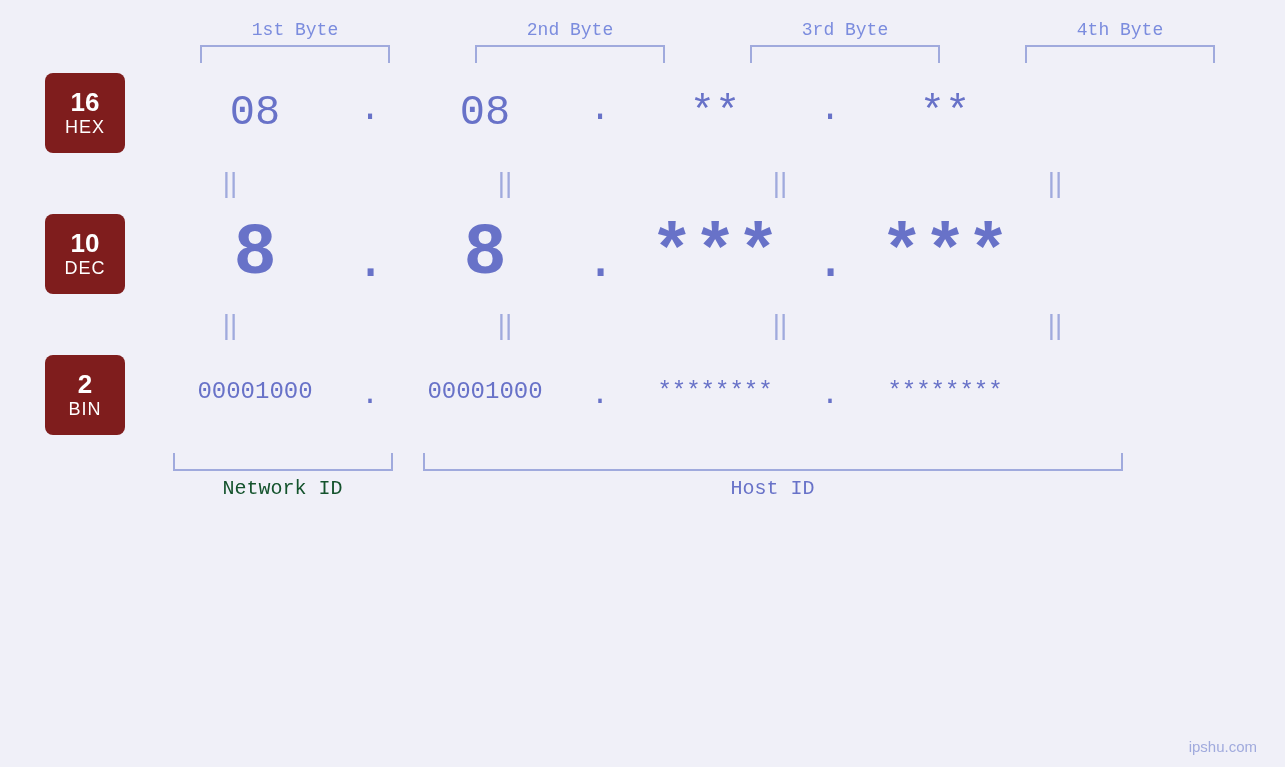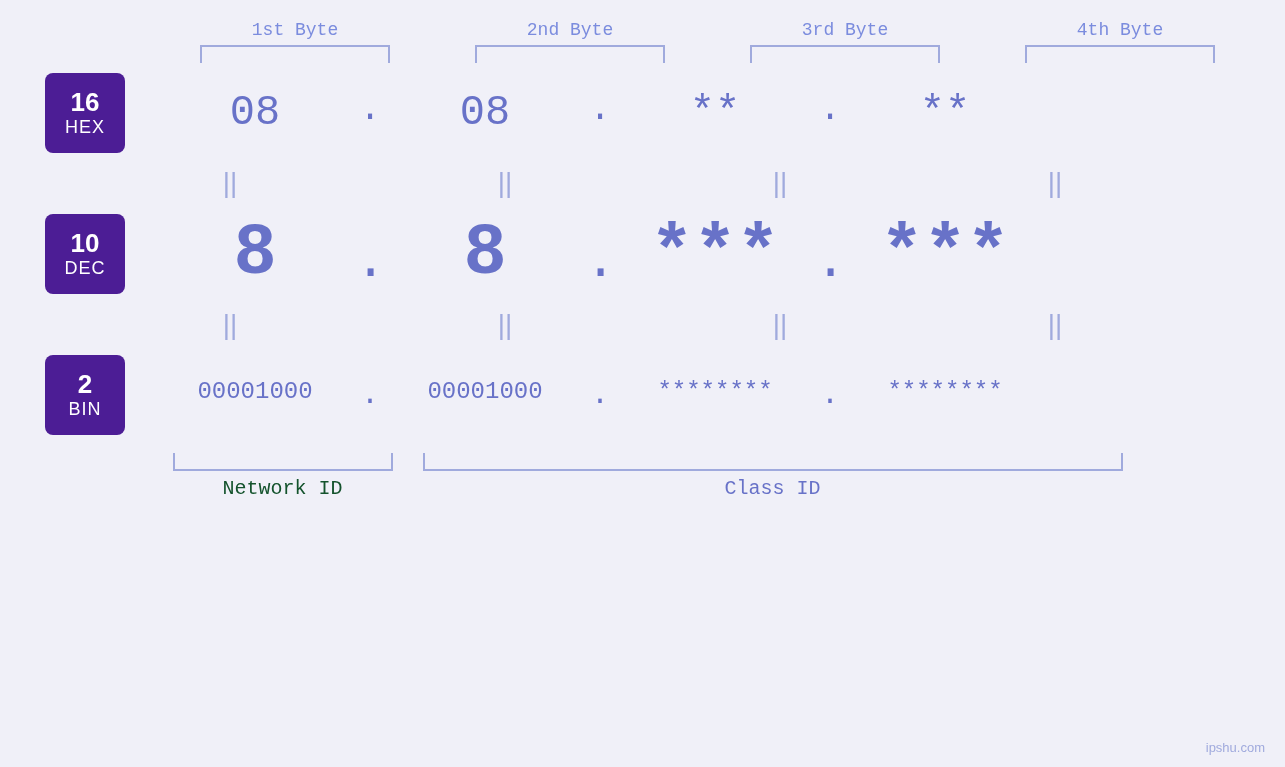--- a/index.html
+++ b/index.html
@@ -61,21 +61,21 @@
       display: flex;
       align-items: center;
       width: 1285px;
       margin: 10px 0;
     }
 
     
     .badge {
       width: 80px;
       height: 80px;
-      background-color: #4c1d95;
+      background-color: #7f1d1d;
       border-radius: 8px;
       display: flex;
       flex-direction: column;
       align-items: center;
       justify-content: center;
       margin-left: 45px;
       flex-shrink: 0;
     }
 
     .badge-number {
@@ -225,23 +225,23 @@
       font-size: 36px;
       font-family: 'Courier New', Courier, monospace;
       margin-top: 10px;
       width: 1035px;
     }
 
     
     .watermark {
       position: absolute;
       bottom: 12px;
-      right: 20px;
+      right: 28px;
       color: #a0aadd;
-      font-size: 13px;
+      font-size: 15px;
       font-family: sans-serif;
     }
   </style>
 </head>
 <body>
 
 <div class="container">
 
   <div class="byte-labels">
     <div class="byte-label">1st Byte</div>
@@ -319,19 +319,19 @@
     </div>
   </div>
 
   <div class="bottom-brackets-row">
     <div class="bottom-bracket-network"></div>
     <div class="bottom-bracket-host"></div>
   </div>
 
   <div class="id-labels-row">
     <div class="network-id-label">Network ID</div>
-    <div class="host-id-label">Class ID</div>
+    <div class="host-id-label">Host ID</div>
   </div>
 
 
   <div class="watermark">ipshu.com</div>
 
 </div>
 
 </body></html>

